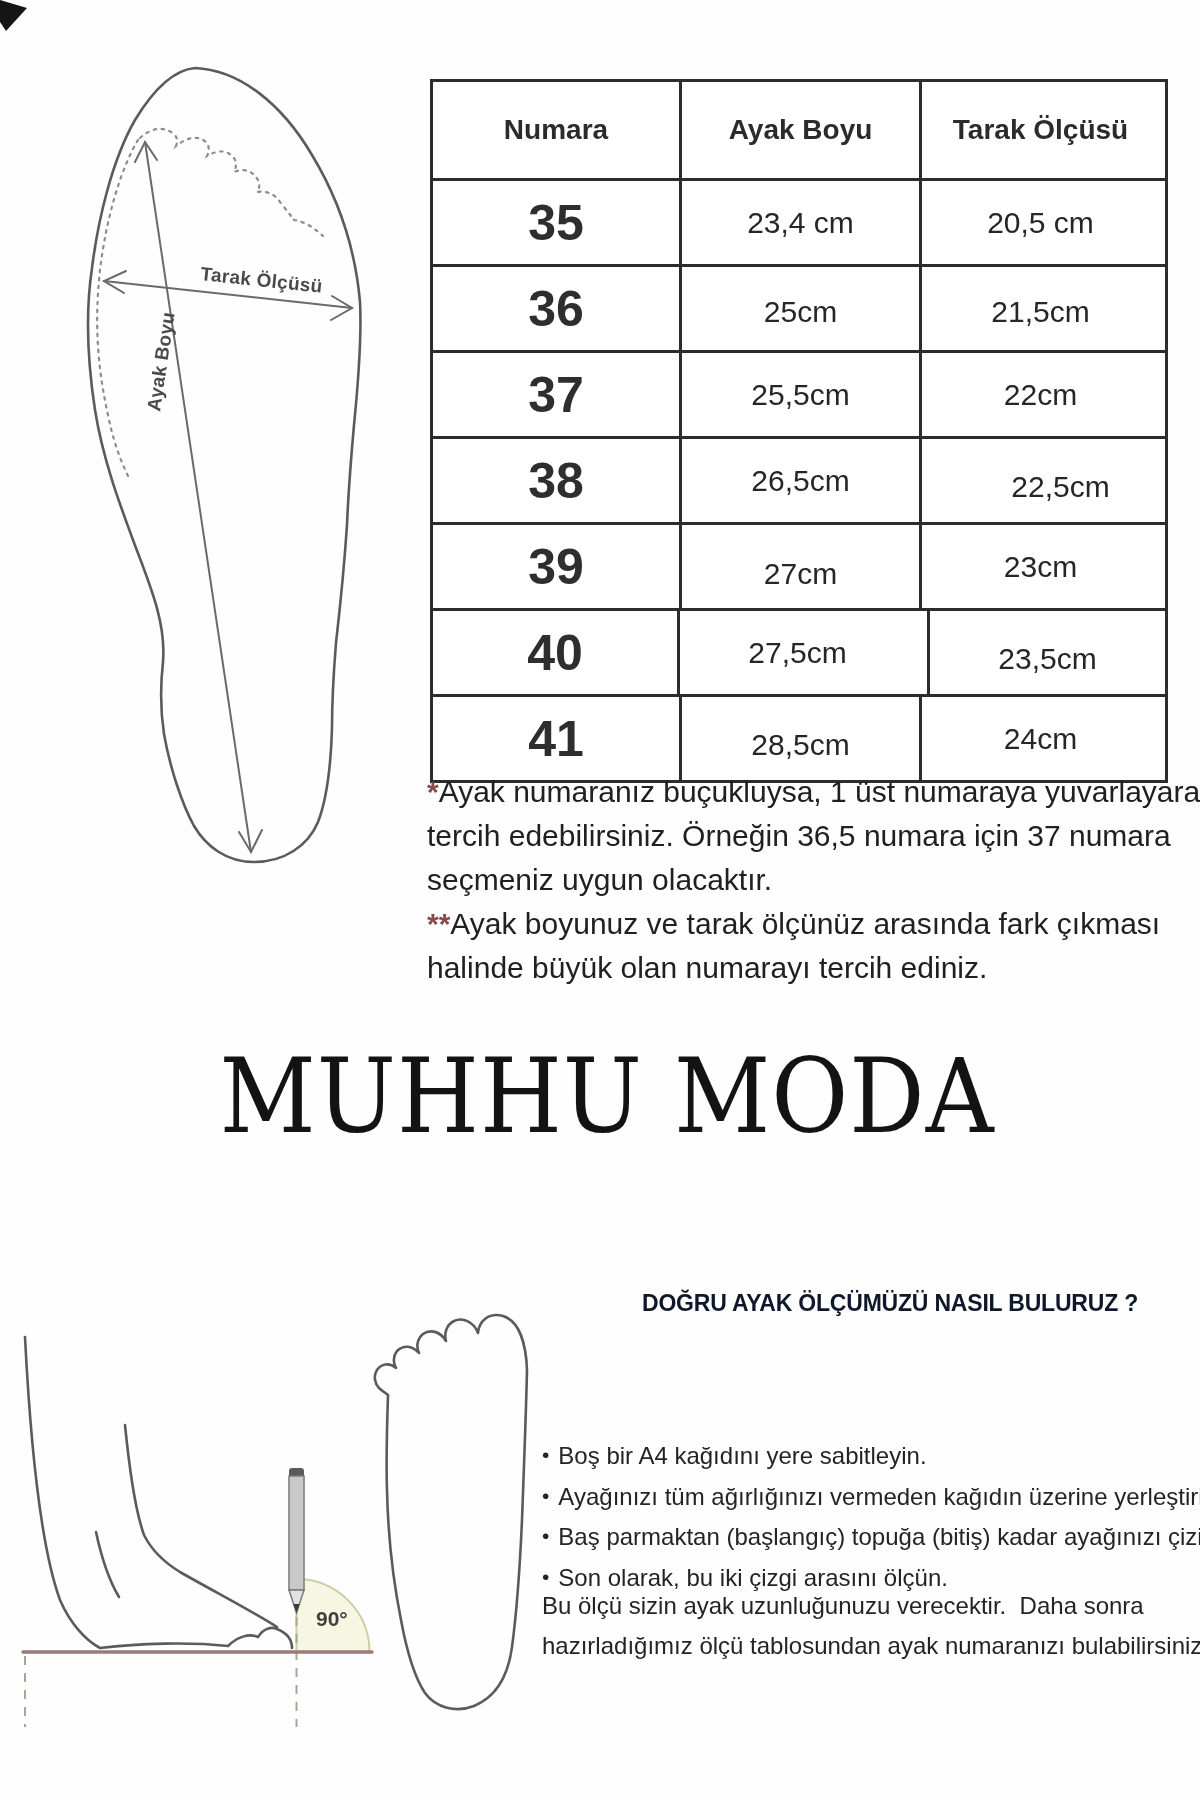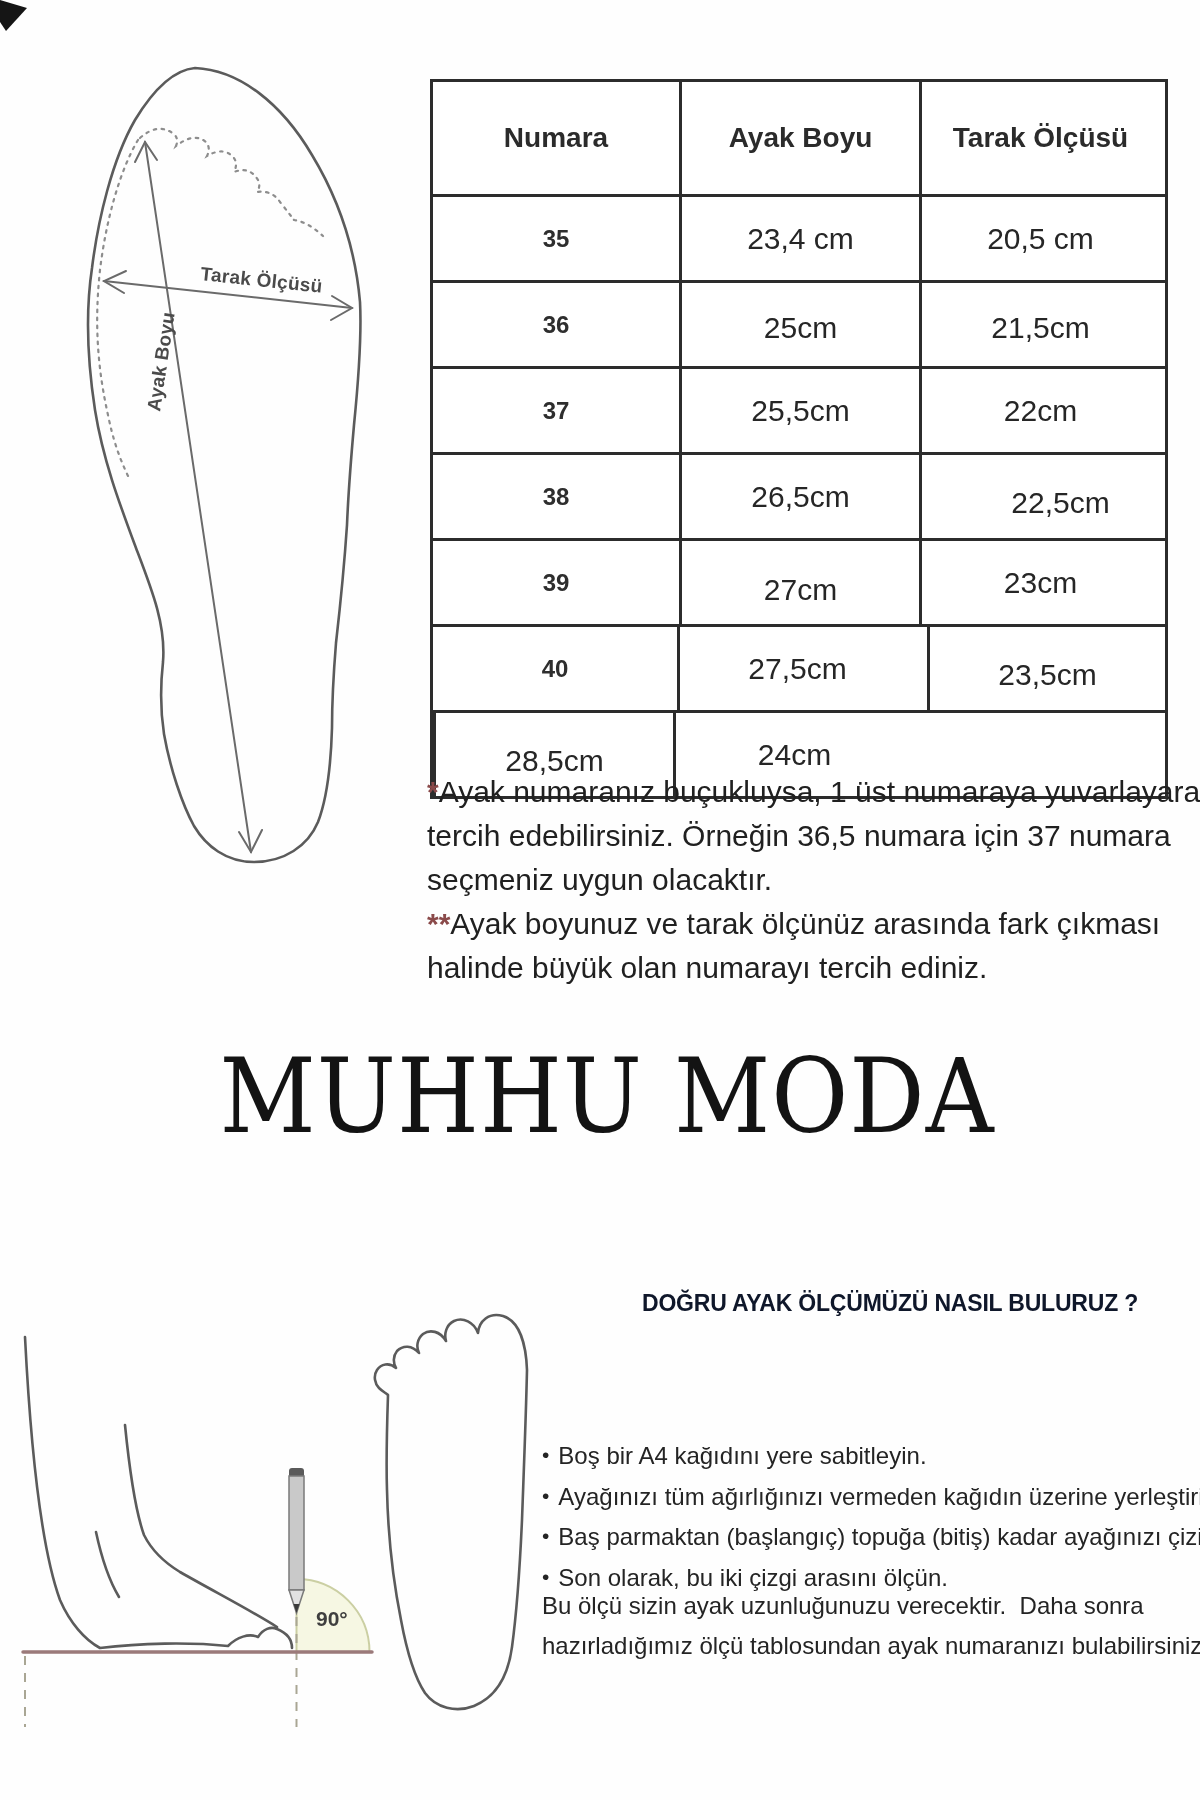--- a/index.html
+++ b/index.html
@@ -25,31 +25,31 @@
   .diagram-label { font-family:"Liberation Sans",sans-serif; font-size:19px; font-weight:700; fill:#4a4a4a; letter-spacing:0.3px; }
 
   
   #size-table {
     left:430px; top:79px; width:732px;
     border:3px solid #2c2c2c;
     background:#fff;
     box-sizing:content-box;
   }
   .t-row { display:flex; height:83px; border-top:3px solid #2c2c2c; }
-  .t-row.header { height:112px; border-top:none; }
+  .t-row.header { height:96px; border-top:none; }
   .t-cell {
     box-sizing:border-box;
     display:flex; align-items:center; justify-content:center;
     border-left:3px solid #2c2c2c;
   }
   .t-cell.c1 { width:246px; border-left:none; }
   .t-cell.c2 { width:240px; }
   .t-cell.c3 { width:240px; }
   .th  { font-size:28px; font-weight:700; color:#2b2b2b; }
-  .num { font-size:24px; font-weight:700; color:#2e2e2e; }
+  .num { font-size:50px; font-weight:700; color:#2e2e2e; }
   .val { font-size:30px; font-weight:400; color:#262626;text-align:right; }
   
   .t-row:nth-child(3) .c2 { padding-top:6px; }
   .t-row:nth-child(3) .c3 { padding-top:6px; }
   .t-row:nth-child(5) .c3 { padding-top:12px;padding-left:40px; }
   .t-row:nth-child(6) .c2 { padding-top:14px; }
   .t-row:nth-child(7) .c3 { padding-top:12px;margin-left:12px; }
   .t-row:nth-child(8) .c2 { padding-top:12px; }
 
   
@@ -176,20 +176,21 @@
       <div class="t-cell c1 num">39</div>
       <div class="t-cell c2 val">27cm</div>
       <div class="t-cell c3 val">23cm</div>
     </div>
     <div class="t-row">
       <div class="t-cell c1 num">40</div>
       <div class="t-cell c2 val">27,5cm</div>
       <div class="t-cell c3 val">23,5cm</div>
     </div>
     <div class="t-row">
+      <div class="t-cell c1 num">41</div>
       <div class="t-cell c2 val">28,5cm</div>
       <div class="t-cell c3 val">24cm</div>
     </div>
   </div>
 
   <div id="notes" class="abs">
     <div class="note-line"><span class="note-marker">*</span><span>Ayak numaranız buçukluysa, 1 üst numaraya yuvarlayarak</span></div>
     <div class="note-line"><span>tercih edebilirsiniz. Örneğin 36,5 numara için 37 numara</span></div>
     <div class="note-line"><span>seçmeniz uygun olacaktır.</span></div>
     <div class="note-line"><span class="note-marker">**</span><span>Ayak boyunuz ve tarak ölçünüz arasında fark çıkması</span></div>

